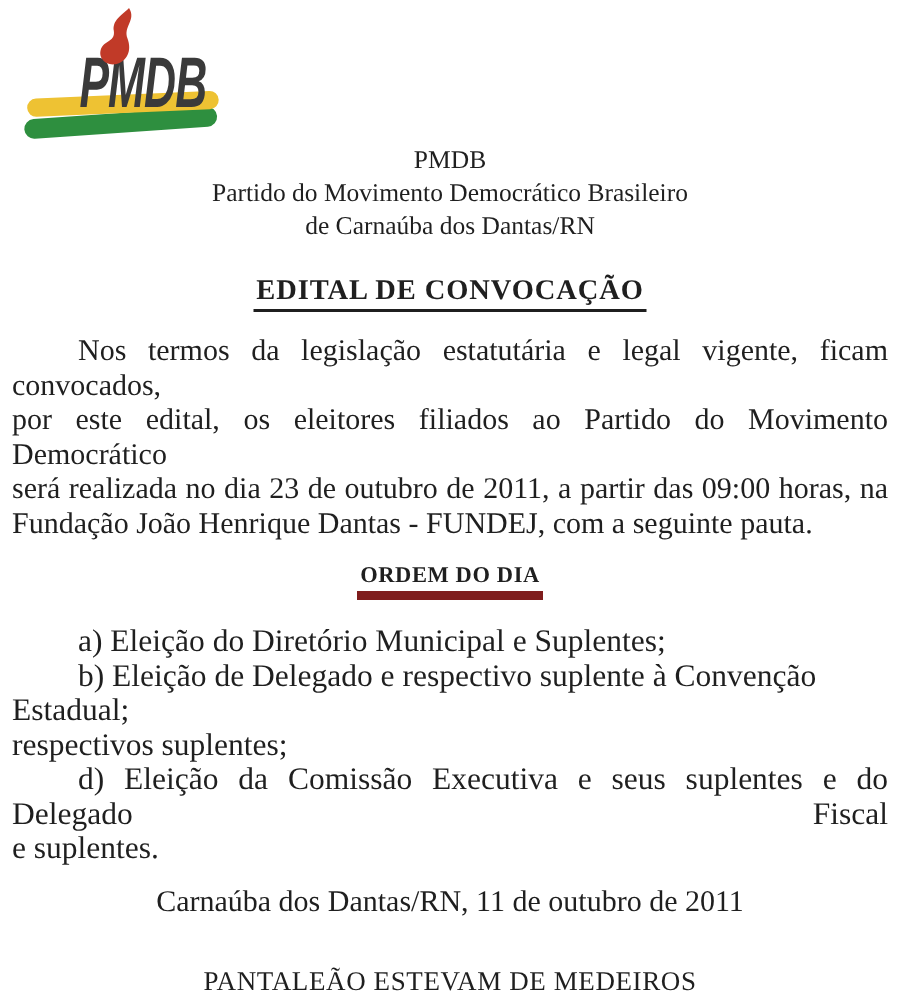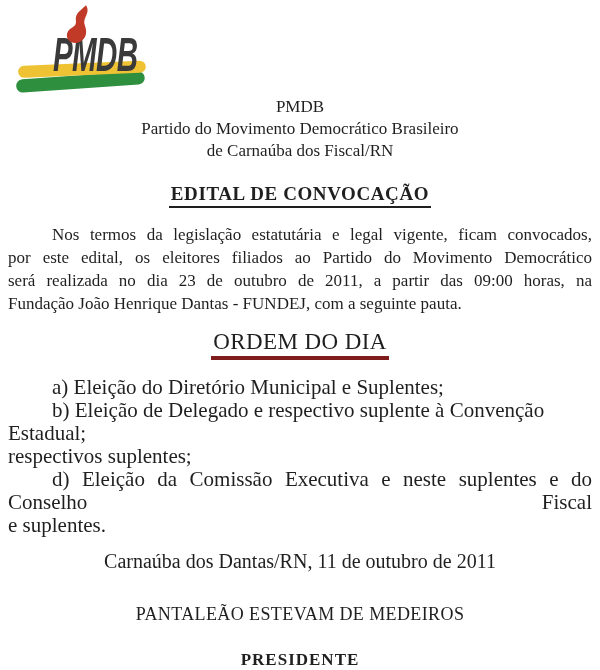--- a/index.html
+++ b/index.html
@@ -29,31 +29,31 @@
   }
   .title-row { text-align: center; margin-top: 21px; }
   .doc-title {
     display: inline-block;
     font-size: 19px;
     font-weight: bold;
     letter-spacing: 0.6px;
     border-bottom: 2px solid #1f1f1f;
     padding: 0 2px 1px 2px;
   }
-  .para { margin-top: 15px; font-size: 17px; line-height: 23px; }
+  .para { margin-top: 15px; font-size: 20px; line-height: 23px; }
   .line { white-space: normal; }
   .just { text-align: justify; text-align-last: justify; }
   .ind  { text-indent: 44px; }
   .agenda-title-row { text-align: center; margin-top: 14px; }
   .agenda-title {
     display: inline-block;
-    font-size: 23px;
-    font-weight: normal;
+    font-size: 15px;
+    font-weight: bold;
     letter-spacing: 0.4px;
-    border-bottom: 4px solid #7f1d1d;
+    border-bottom: 6px solid #7f1d1d;
     padding: 0 2px 1px 2px;
   }
   .agenda { margin-top: 16px; font-size: 21px; line-height: 23px; }
   .dateline { margin-top: 13px; text-align: center; font-size: 20px; }
   .sig-name {
     margin-top: 31px;
     text-align: center;
     font-size: 18px;
     letter-spacing: 0.4px;
   }
@@ -75,21 +75,21 @@
       <rect x="2" y="70" width="127" height="13" rx="6.5" transform="rotate(-4 65 76)" fill="#2e8f3f"></rect>
       <rect x="4" y="58" width="126" height="12" rx="6" transform="rotate(-2.5 67 64)" fill="#eec233"></rect>
       <text x="62" y="66" font-size="47" font-weight="bold" font-style="italic" letter-spacing="-1" transform="scale(0.62 1)" font-family="'Liberation Sans', sans-serif" fill="#3a3a3a">PMDB</text>
       <path d="M71,1 C76,9 67,13 70,21 C73,29 70,36 62,38 C55,39 50,33 53,27 C56,22 62,23 61,16 C60,9 66,6 71,1 Z" fill="#c13a28"></path>
     </svg>
   </div>
 
   <div class="org-header">
     <div>PMDB</div>
     <div>Partido do Movimento Democrático Brasileiro</div>
-    <div>de Carnaúba dos Fiscal/RN</div>
+    <div>de Carnaúba dos Dantas/RN</div>
   </div>
 
   <div class="title-row">
     <span class="doc-title">EDITAL DE CONVOCAÇÃO</span>
   </div>
 
   <div class="para">
     <div class="line just ind">Nos termos da legislação estatutária e legal vigente, ficam convocados,</div>
     <div class="line just">por este edital, os eleitores filiados ao Partido do Movimento Democrático</div>
     <div class="line just">será realizada no dia 23 de outubro de 2011, a partir das 09:00 horas, na</div>
@@ -97,21 +97,21 @@
   </div>
 
   <div class="agenda-title-row">
     <span class="agenda-title">ORDEM DO DIA</span>
   </div>
 
   <div class="agenda">
     <div class="line ind">a) Eleição do Diretório Municipal e Suplentes;</div>
     <div class="line ind">b) Eleição de Delegado e respectivo suplente à Convenção Estadual;</div>
     <div class="line">respectivos suplentes;</div>
-    <div class="line just ind">d) Eleição da Comissão Executiva e neste suplentes e do Conselho Fiscal</div>
+    <div class="line just ind">d) Eleição da Comissão Executiva e seus suplentes e do Delegado Fiscal</div>
     <div class="line">e suplentes.</div>
   </div>
 
   <div class="dateline">Carnaúba dos Dantas/RN, 11 de outubro de 2011</div>
 
   <div class="sig-name">PANTALEÃO ESTEVAM DE MEDEIROS</div>
   <div class="sig-role">PRESIDENTE</div>
 
 </div>
 

